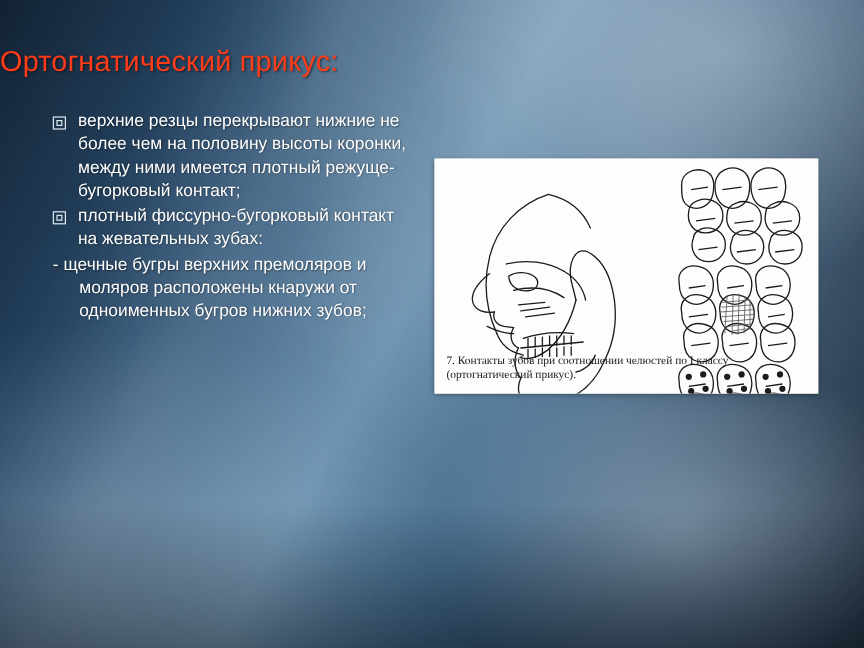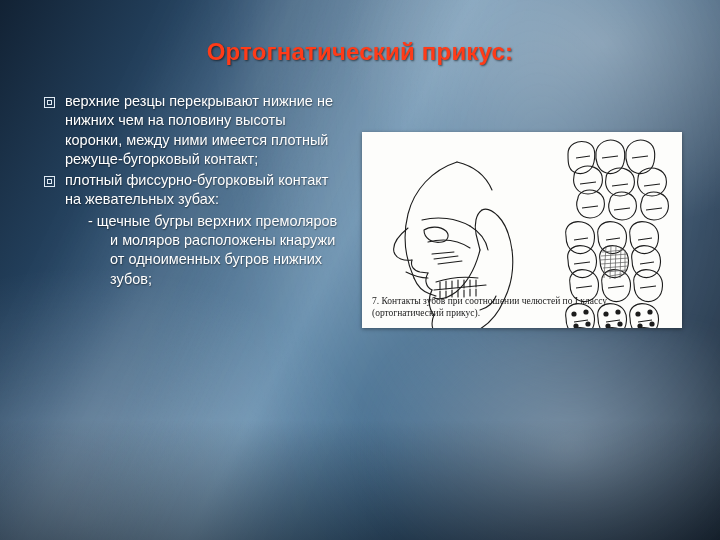--- a/index.html
+++ b/index.html
@@ -60,24 +60,23 @@
     position: absolute;
     left: 0; right: 0; bottom: 0; height: 120px;
     background: linear-gradient(180deg, rgba(5,12,20,0.0), rgba(5,12,20,0.45));
     pointer-events: none;
   }
 
   .title {
     position: absolute;
     left: 0; right: 0;
     top: 38px;
-    text-align: center;
     color: #ff3b18;
     font-size: 24px;
-    font-weight: bold;
+    font-weight: normal;
     letter-spacing: 0.2px;
     text-shadow: 1px 1px 2px rgba(0,0,0,0.55);
   }
 
   .body-col {
     position: absolute;
     left: 44px;
     top: 92px;
     width: 300px;
     color: #ffffff;
@@ -104,21 +103,20 @@
     left: 2px; top: 2px;
     width: 3px; height: 3px;
     border: 1px solid #dfe9f2;
   }
   .bullet-text {
     flex: 1 1 auto;
   }
   .dash-item {
     margin-bottom: 1px;
     text-indent: 0;
-    margin-left: 44px;
   }
   .dash-item .hang {
     display: block;
     padding-left: 22px;
     text-indent: -22px;
   }
 
   .figure {
     position: absolute;
     left: 362px;
@@ -153,21 +151,21 @@
   <div class="streak streak-3"></div>
   <div class="corner-glow"></div>
   <div class="bottom-shade"></div>
 
   <div class="title">Ортогнатический прикус:</div>
 
   <div class="body-col">
 
     <div class="bullet-item">
       <span class="bullet-marker"></span>
-      <span class="bullet-text">верхние резцы перекрывают нижние не нижних чем на половину высоты коронки, между ними имеется плотный режуще-бугорковый контакт;</span>
+      <span class="bullet-text">верхние резцы перекрывают нижние не более чем на половину высоты коронки, между ними имеется плотный режуще-бугорковый контакт;</span>
     </div>
 
     <div class="bullet-item">
       <span class="bullet-marker"></span>
       <span class="bullet-text">плотный фиссурно-бугорковый контакт на жевательных зубах:</span>
     </div>
 
     <div class="dash-item">
       <span class="hang">- щечные бугры верхних премоляров и моляров расположены кнаружи от одноименных бугров нижних зубов;</span>
     </div>

